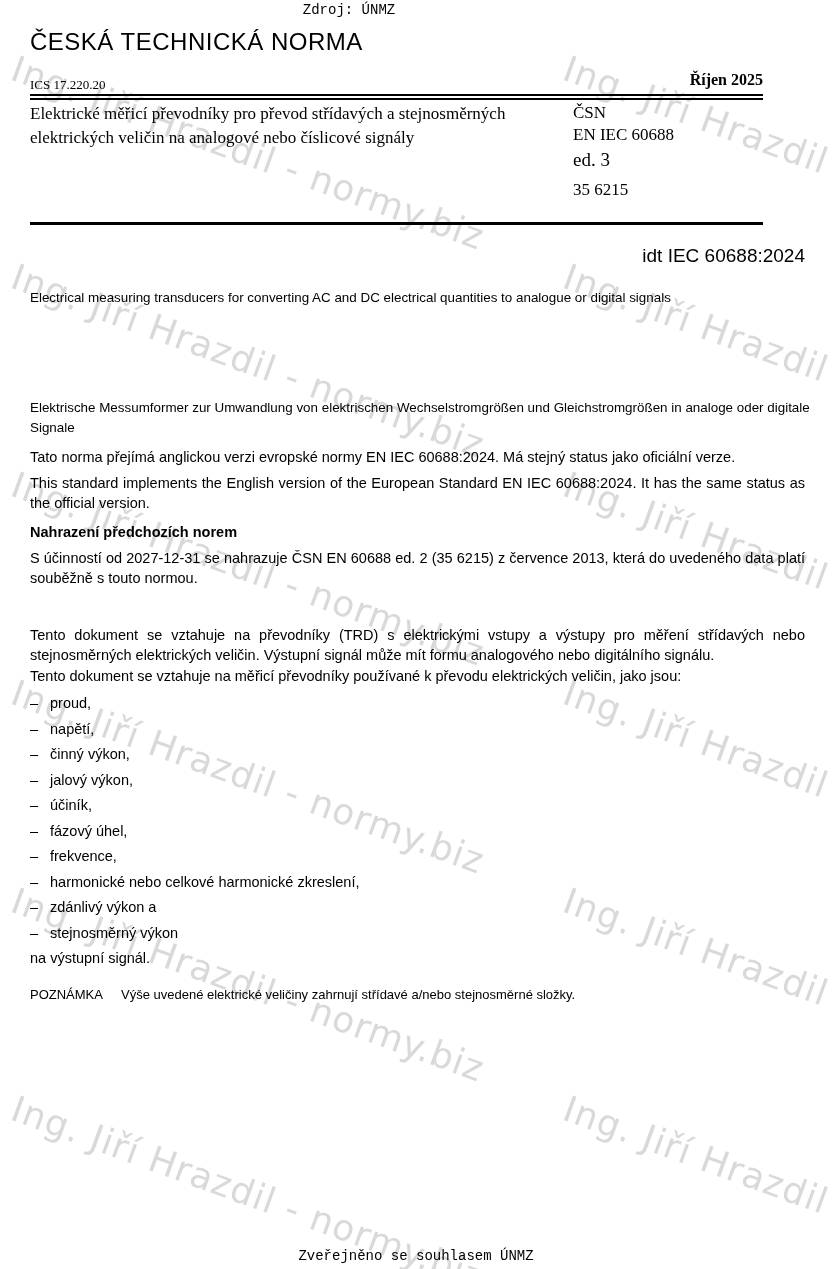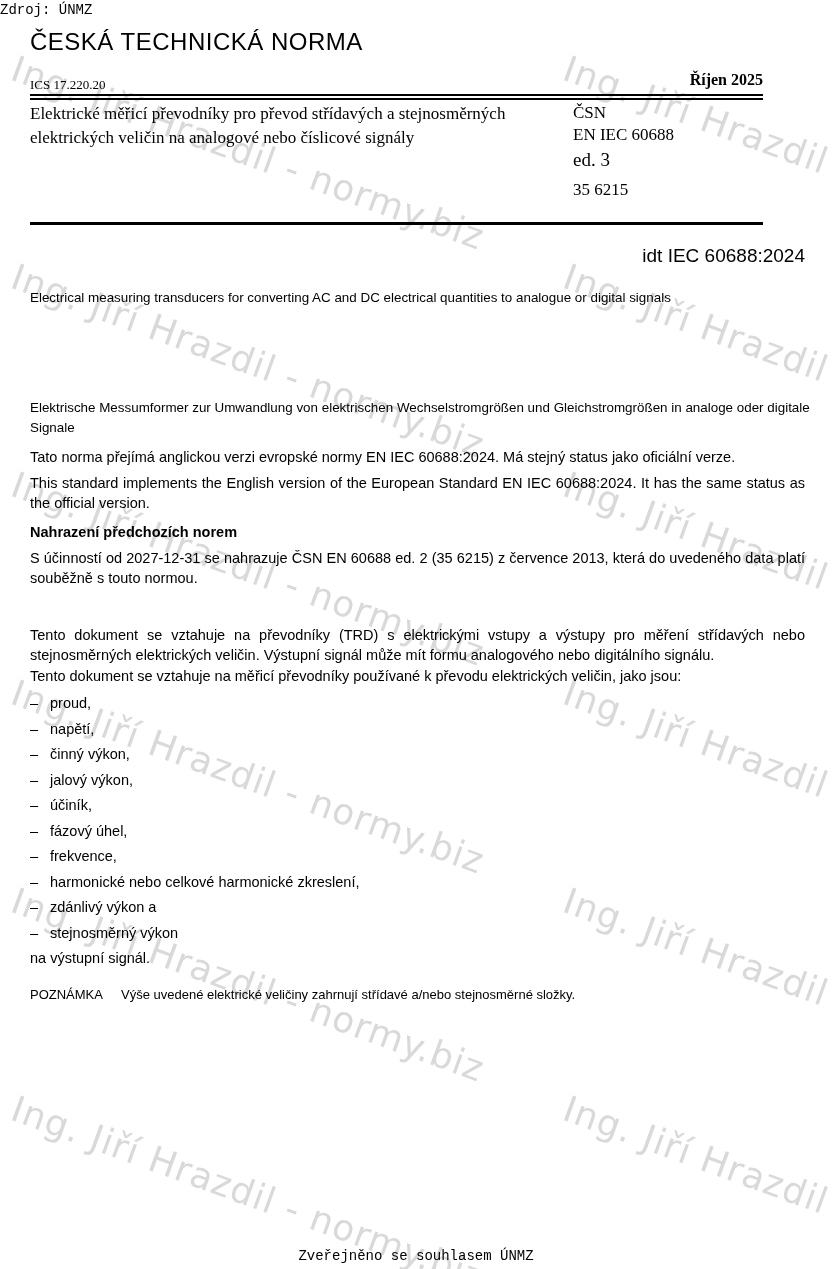--- a/index.html
+++ b/index.html
@@ -23,21 +23,21 @@
     transform:rotate(20deg);
     transform-origin:0 0;
     user-select:none;
   }
   
   .content{position:absolute;inset:0;z-index:1;}
   .abs{position:absolute;}
   .mono{font-family:"Liberation Mono","DejaVu Sans Mono",monospace;}
   .serif{font-family:"Liberation Serif","DejaVu Serif",serif;}
 
-  .source-line{top:2px;left:0;width:698px;font-size:14px;}
+  .source-line{top:2px;left:0;width:698px;text-align:center;font-size:14px;}
   .org-title{top:28px;left:30px;font-size:24px;letter-spacing:.5px;}
   .ics-code{top:77px;left:30px;font-size:13px;}
   .issue-date{top:71px;left:30px;width:733px;text-align:right;font-size:16px;font-weight:bold;}
   .rule{left:30px;width:733px;background:#000;}
   .rule-a{top:94px;height:2px;}
   .rule-b{top:98px;height:2px;}
   .rule-c{top:222px;height:3px;}
   .std-title{top:102px;left:30px;width:535px;font-size:17px;line-height:24px;}
   .designation{top:102px;left:573px;font-size:17px;line-height:22px;}
   .designation .ed{font-size:19px;line-height:24px;margin-top:2px;}

